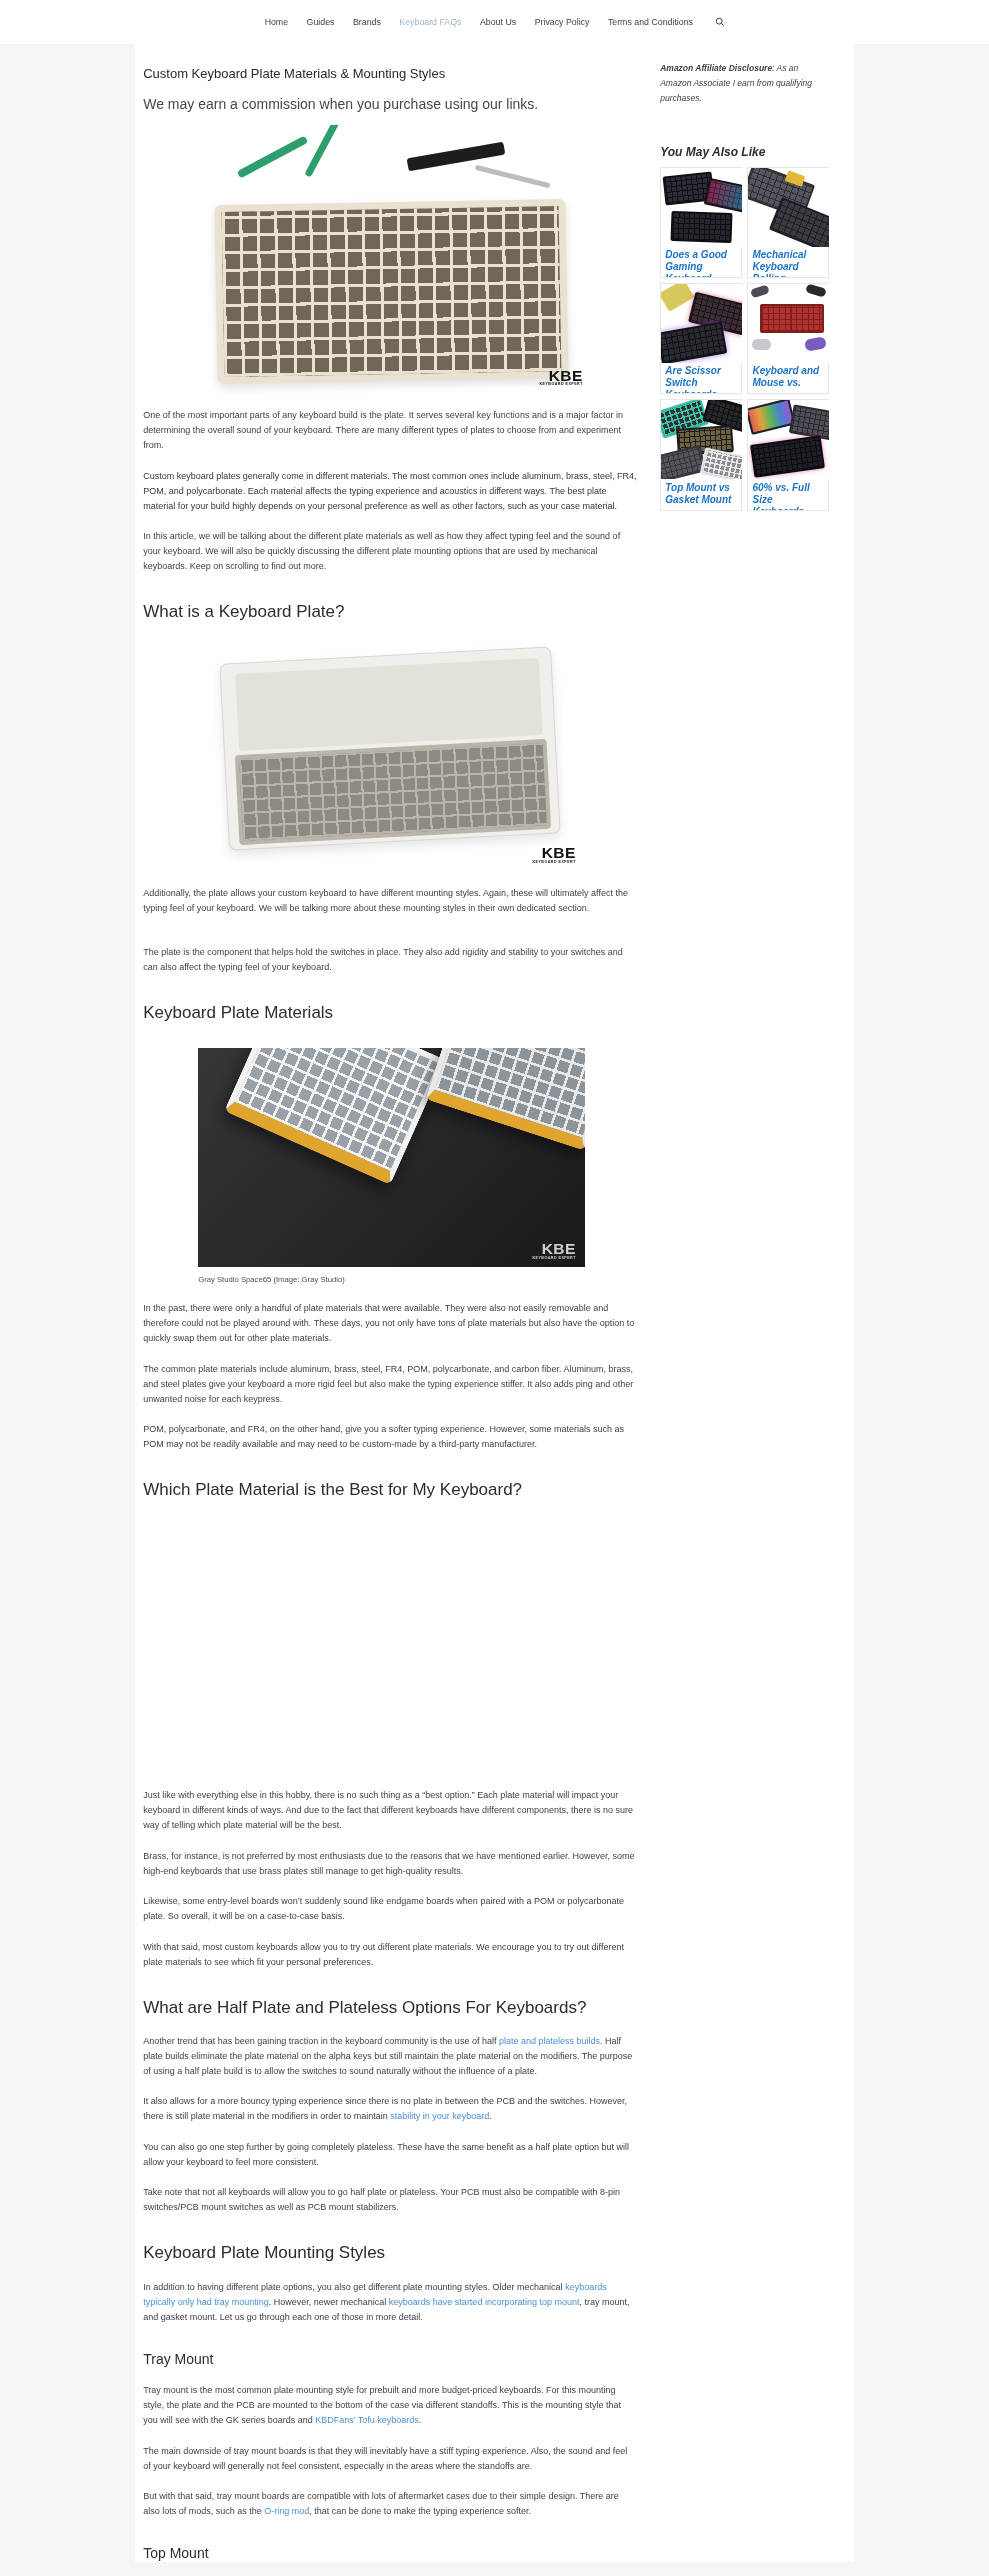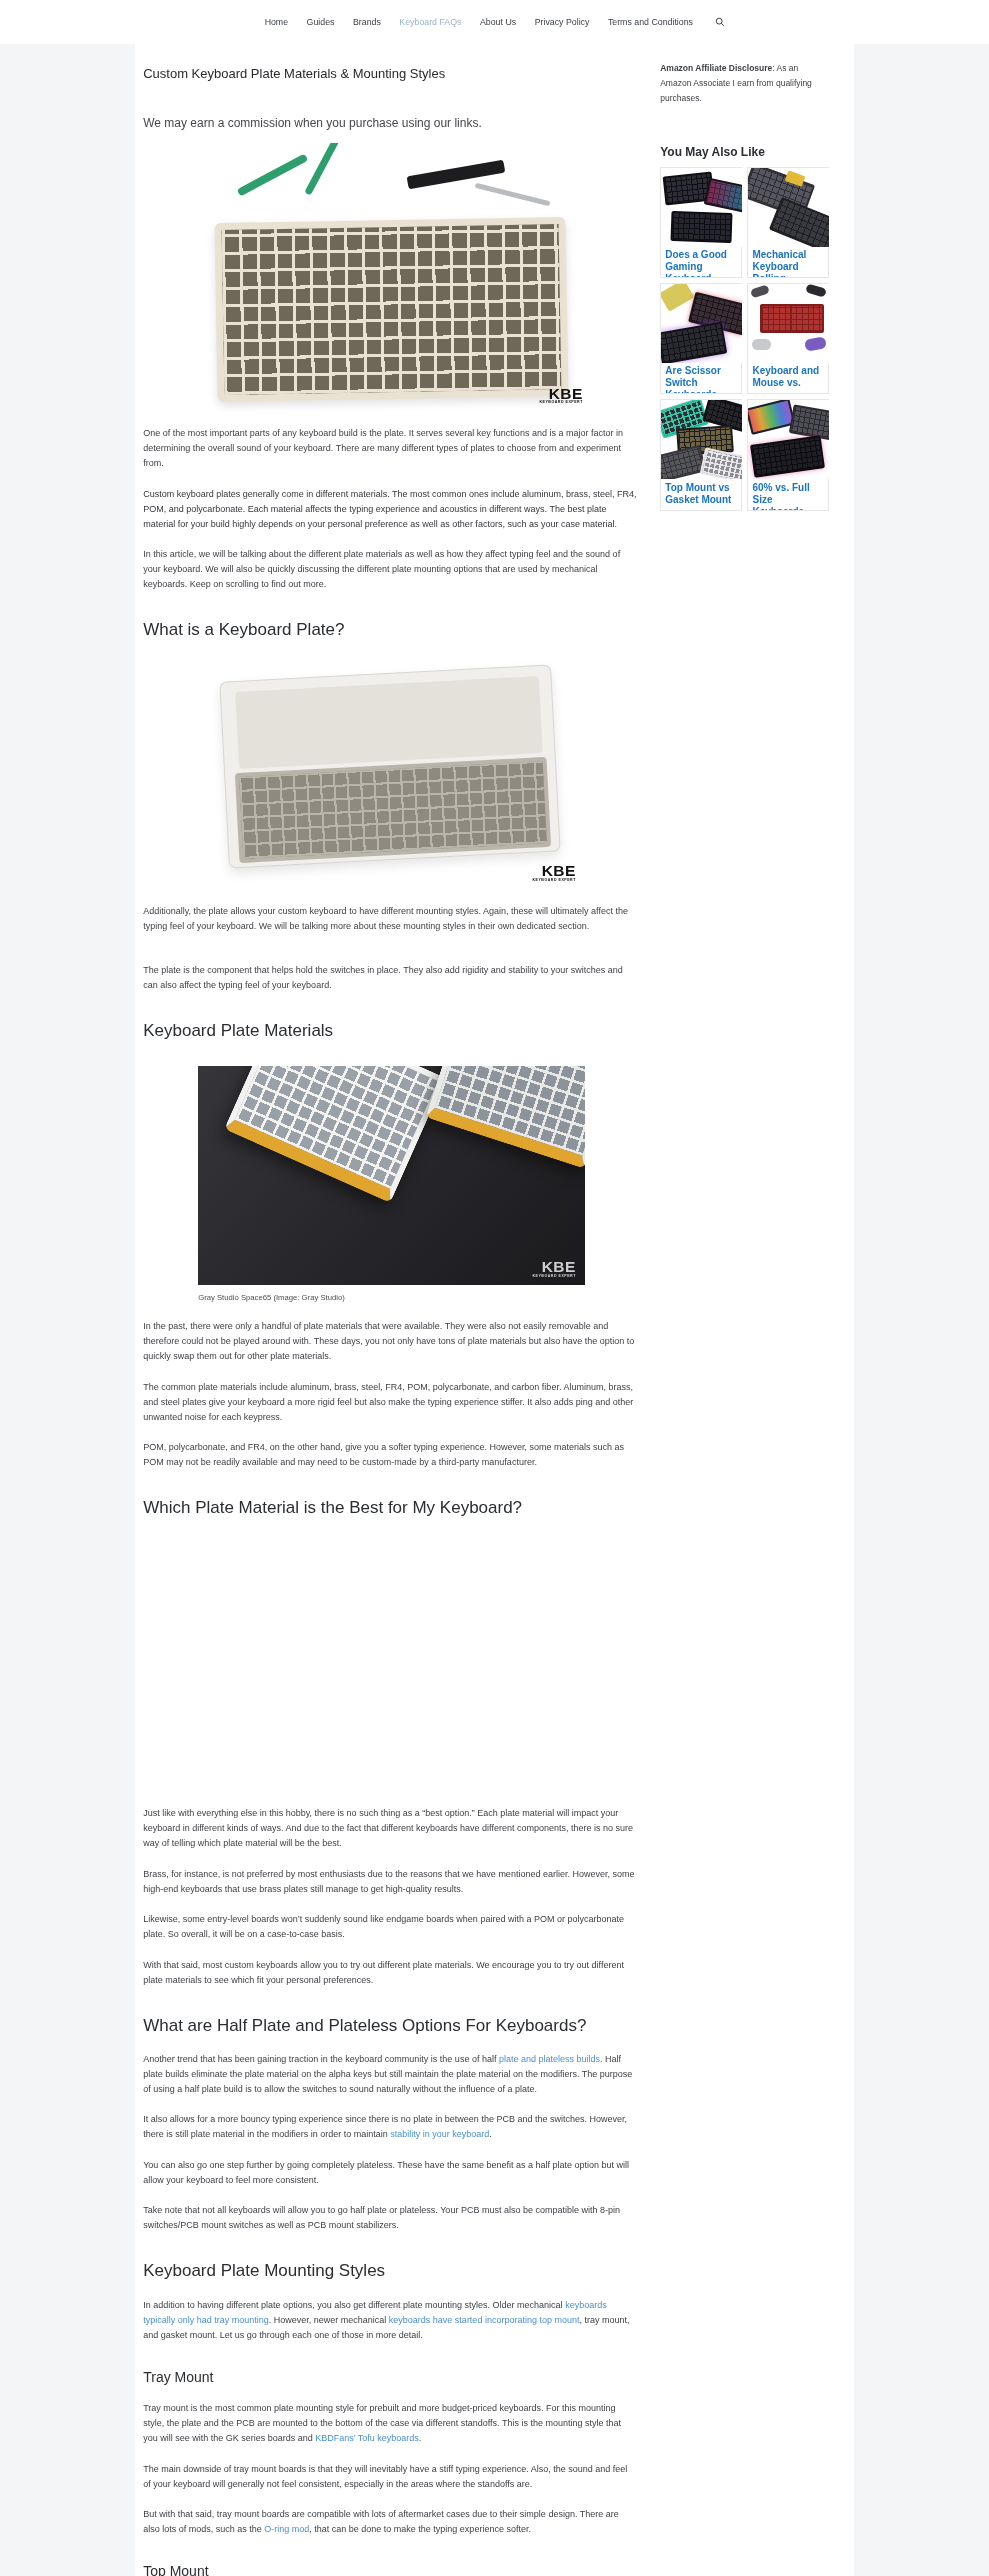--- a/index.html
+++ b/index.html
@@ -3,23 +3,23 @@
 <meta charset="utf-8">
 <style>
   html,body{margin:0;padding:0;}
   body{width:989px;background:#f4f5f7;font-family:"Liberation Sans",sans-serif;color:#3c3f44;}
   .navbar{width:989px;height:44px;background:#ffffff;display:flex;align-items:center;justify-content:center;gap:18.5px;}
   .navlink{font-size:8.8px;color:#3a3f45;text-decoration:none;cursor:pointer;}
   .navlink.active{color:#9cb3c9;}
   .nav-search{display:flex;align-items:center;margin-left:3.1px;cursor:pointer;}
   .wrapper{width:719px;margin:0 auto;background:#ffffff;display:flex;align-items:flex-start;}
   .main{width:494px;margin-left:8.2px;}
-  .side{width:170px;margin-left:23px;padding-top:16.5px;}
+  .side{width:170px;margin-left:23px;padding-top:16.5px;font-style:italic;}
   h1.title{margin:17.5px 0 0;font-size:13px;line-height:24px;font-weight:400;color:#27292d;}
-  .disclaimer{margin-top:30px;font-size:12px;color:#44474c;}
+  .disclaimer{margin-top:10px;font-size:14px;color:#44474c;}
   h2.h2{margin:28px 0 0;font-size:17px;line-height:20.6px;font-weight:400;color:#2a2d31;}
   h3.h3{margin:26px 0 0;font-size:14px;line-height:17px;font-weight:400;color:#2a2d31;}
   p.bp{margin:15.5px 0 0;font-size:9px;line-height:15px;color:#3c3f44;}
   p.bp.bold{font-weight:400;color:#34373c;}
   .tlink{color:#4a8fd3;text-decoration:none;cursor:pointer;}
   .embed-space{height:272px;}
   figure{margin:0;padding:0;position:relative;overflow:hidden;background:#fff;}
   .fig-hero{margin:13.4px 0 0 42px;width:407px;height:268px;}
   .fig-case{margin:16.5px 0 0 50px;width:392px;height:231px;}
   .fig-dark{margin:24px 0 0 55px;width:387px;height:219px;background:linear-gradient(135deg,#35353a,#1a1a1d);}

